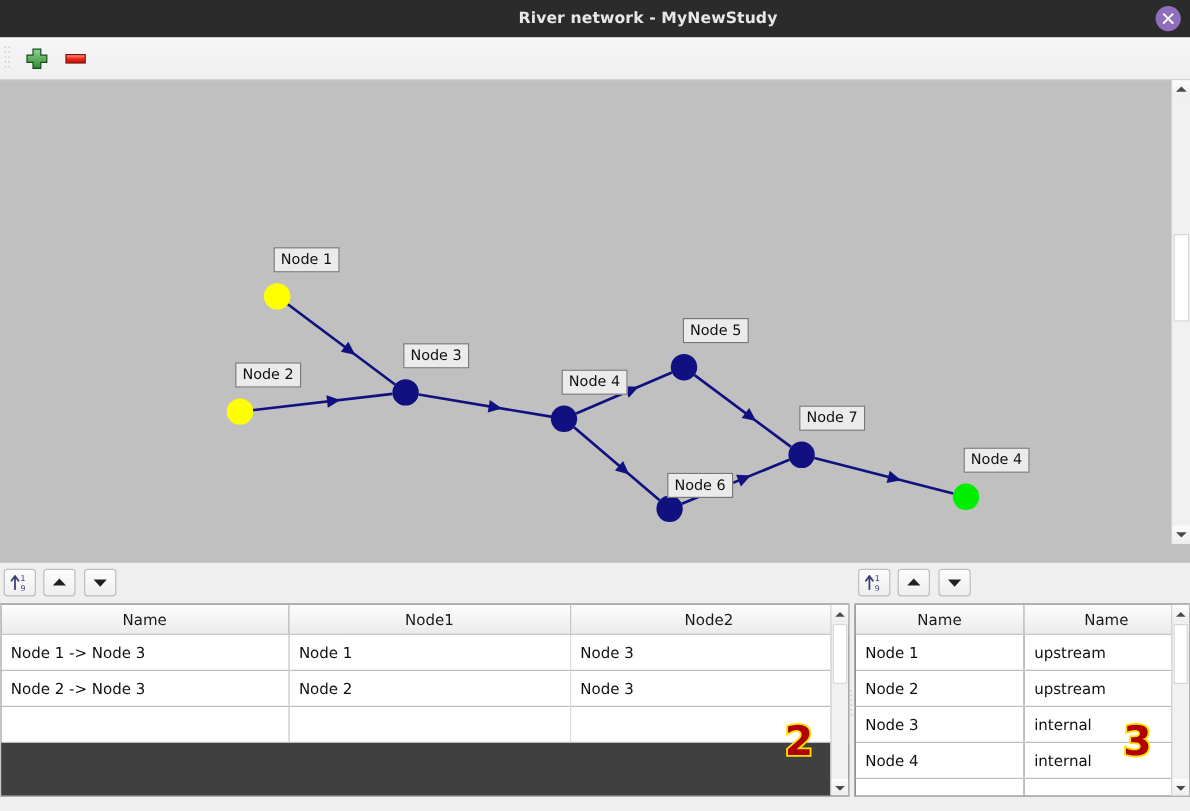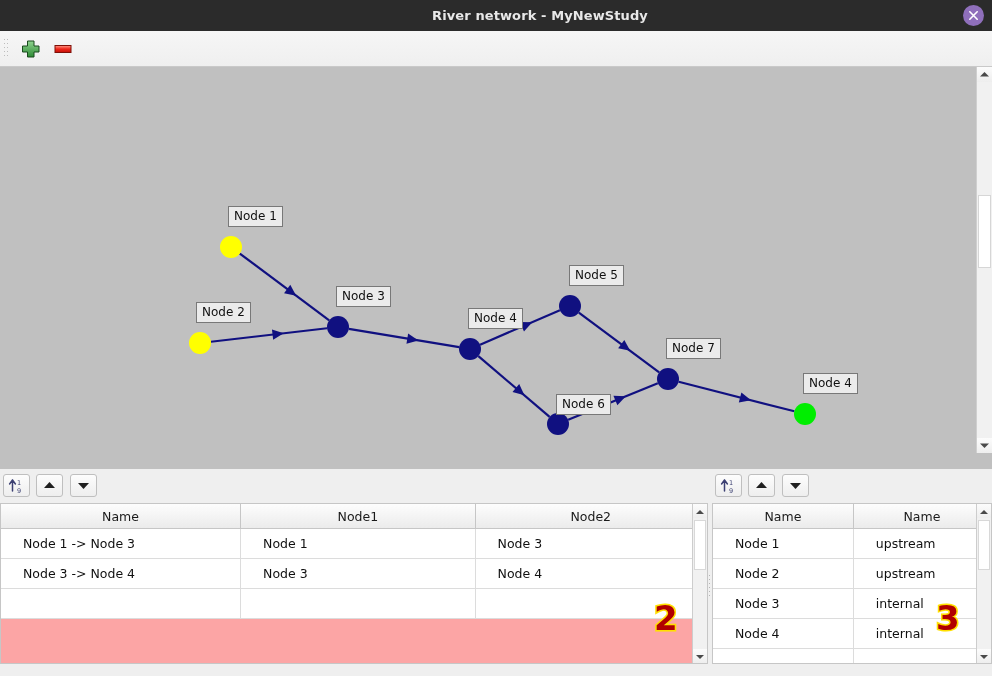--- a/index.html
+++ b/index.html
@@ -197,21 +197,21 @@
     box-sizing: border-box;
   }
   .sbtn svg { position:absolute; left:0; top:0; }
   .sbtn.b1 { left: 3px; }
   .sbtn.b2 { left: 36px; }
   .sbtn.b3 { left: 70px; }
 
   .grid {
     position: absolute; left: 0; top: 32px;
     right: 0; bottom: 12px;
-    background: #fca5a5;
+    background: #404040;
     border: 1px solid #c6c6c6;
     box-sizing: border-box;
     overflow: hidden;
   }
   table.tbl {
     border-collapse: collapse;
     width: 100%;
     table-layout: fixed;
     font-size: 12.5px;
   }
@@ -222,21 +222,21 @@
     border-bottom: 1px solid #c6c6c6;
     font-weight: normal;
     color: #1a1a1a;
     text-align: center;
     padding: 0;
   }
   table.tbl td {
     height: 29px;
     border-right: 1px solid #dcdcdc;
     border-bottom: 1px solid #dcdcdc;
-    padding: 0 22px;
+    padding: 0 8px;
     color: #101010;
     white-space: nowrap;
     overflow: hidden;
     background: #ffffff;
   }
   .grid-vscroll {
     position: absolute; right: 0; top: 0;
     width: 15px; height: 100%;
     background: #f1f1f1;
     border-left: 1px solid #cdcdcd;
@@ -436,23 +436,23 @@
               <th>Node2</th>
             </tr>
           </thead>
           <tbody id="links-body">
               <tr>
                 <td>Node 1 -&gt; Node 3</td>
                 <td>Node 1</td>
                 <td>Node 3</td>
               </tr>
               <tr>
-                <td>Node 3 -&gt; Node 4</td>
+                <td>Node 2 -&gt; Node 3</td>
+                <td>Node 2</td>
                 <td>Node 3</td>
-                <td>Node 4</td>
               </tr>
               <tr>
                 <td>&nbsp;</td>
                 <td>&nbsp;</td>
                 <td>&nbsp;</td>
               </tr>
             </tbody>
         </table>
         <div class="overlay-num" style="left:632px; top:600px; position:fixed;"></div>
         <div class="grid-vscroll">

